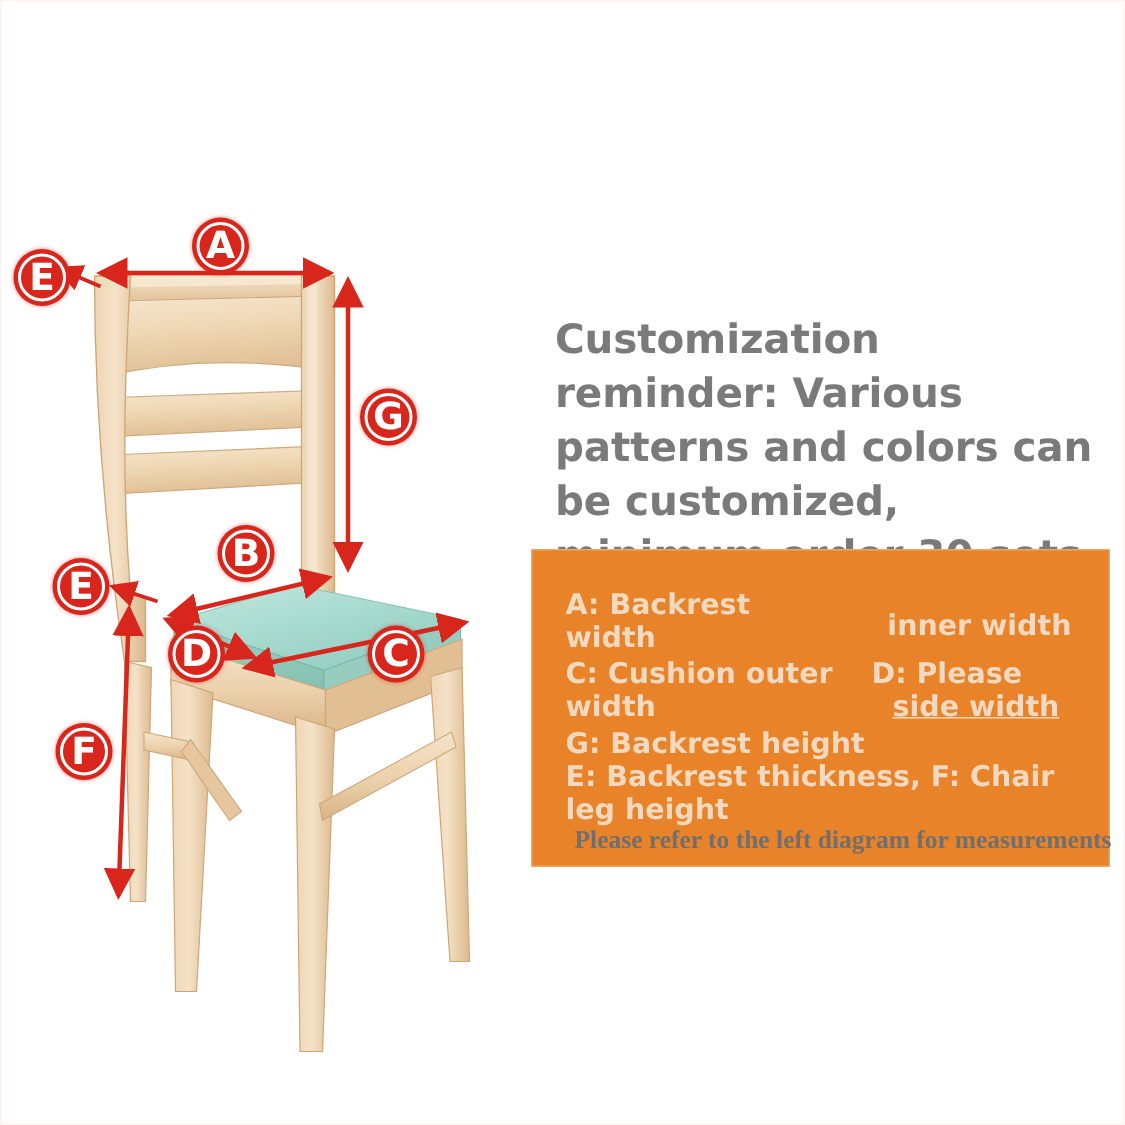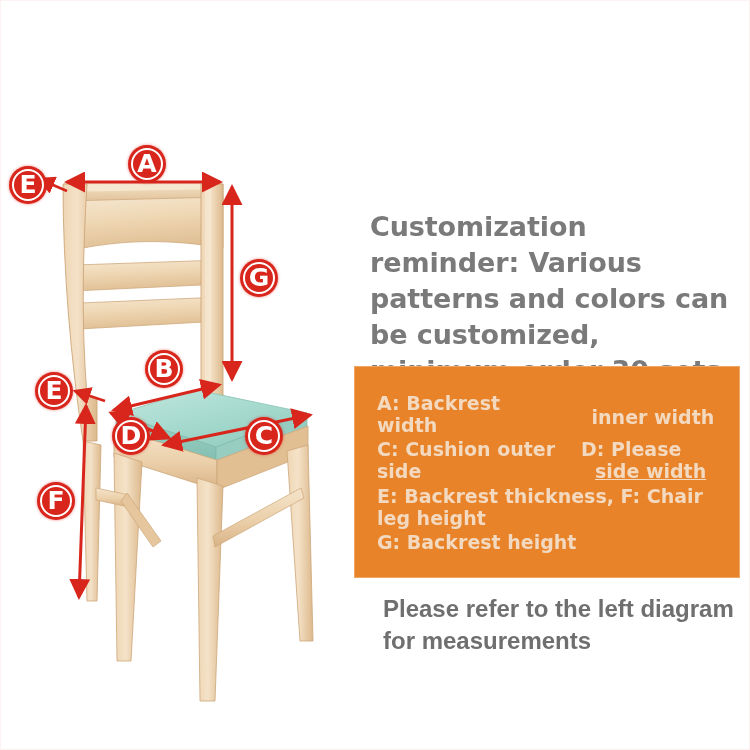--- a/index.html
+++ b/index.html
@@ -92,27 +92,27 @@
   .lg-col-b { width: 150px; }
   .legend-row.r1 { margin-bottom: 2px; gap: 33px; }
   .legend-row.r1 .lg-col-a { padding-top: 8px; }
   .legend-row.r2 { margin-bottom: 4px; align-items: center; }
   .legend-row.r2 .lg-col-b { padding-left: 6px; text-align: left; }
   .legend-row.r2 .lg-col-b .indent { display: block; padding-left: 14px; text-decoration: underline; }
   .legend-row.r3 { margin-bottom: 2px; }
   .legend-wide { width: 340px; }
   #footnote {
     position: absolute;
-    left: 22px; top: 592px;
+    left: 22px; top: 548px;
     width: 360px;
     color: #6f6f6f;
-    font-size: 24px;
+    font-size: 17px;
     font-weight: bold;
     line-height: 1.35;
-    font-family: Liberation Sans, sans-serif;
+    font-family: Liberation Serif, serif;
   }
 </style>
 </head>
 <body>
 
 <div id="page">
 
   <div id="diagram">
 
     <svg id="chair-svg" width="360" height="750" viewBox="0 0 360 750">
@@ -232,38 +232,38 @@
           <div class="lg-col-a">A: Backrest width</div>
           <div class="lg-col-b">
             <br>
             <span>inner width</span>
           </div>
         </div>
 
         <div class="legend-row r2">
           <div class="lg-col-a">
             <span>C: Cushion outer</span><br>
-            <span>side</span>
+            <span>width</span>
           </div>
           <div class="lg-col-b">
             <span>D: Please</span>
             <span class="indent">side width</span>
           </div>
+        </div>
+
+        <div class="legend-row r4">
+          <div class="legend-wide">G: Backrest height</div>
         </div>
 
         <div class="legend-row r3">
           <div class="legend-wide">
             <span>E: Backrest thickness, F: Chair</span><br>
             <span>leg height</span>
           </div>
         </div>
 
-        <div class="legend-row r4">
-          <div class="legend-wide">G: Backrest height</div>
-        </div>
-
       </div>
     </div>
 
     <div id="footnote">Please refer to the left diagram for measurements</div>
   </div>
 
 </div>
 
 </body></html>

